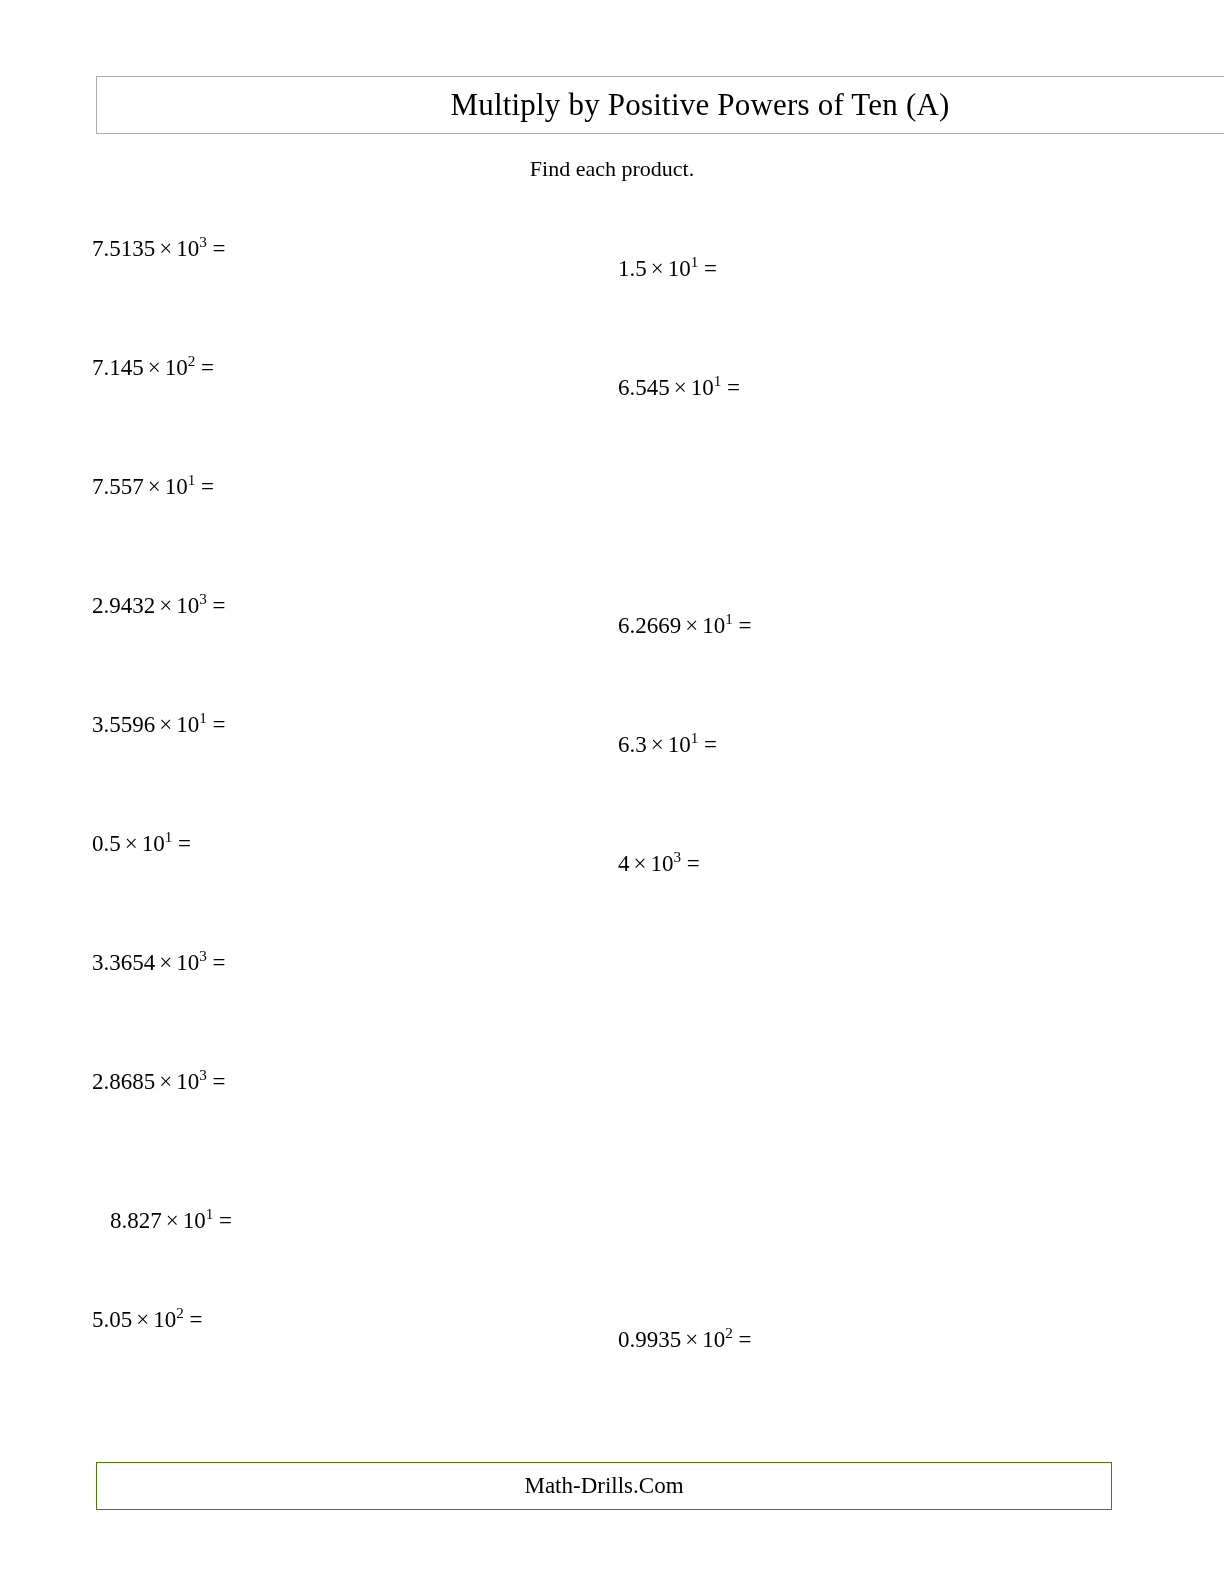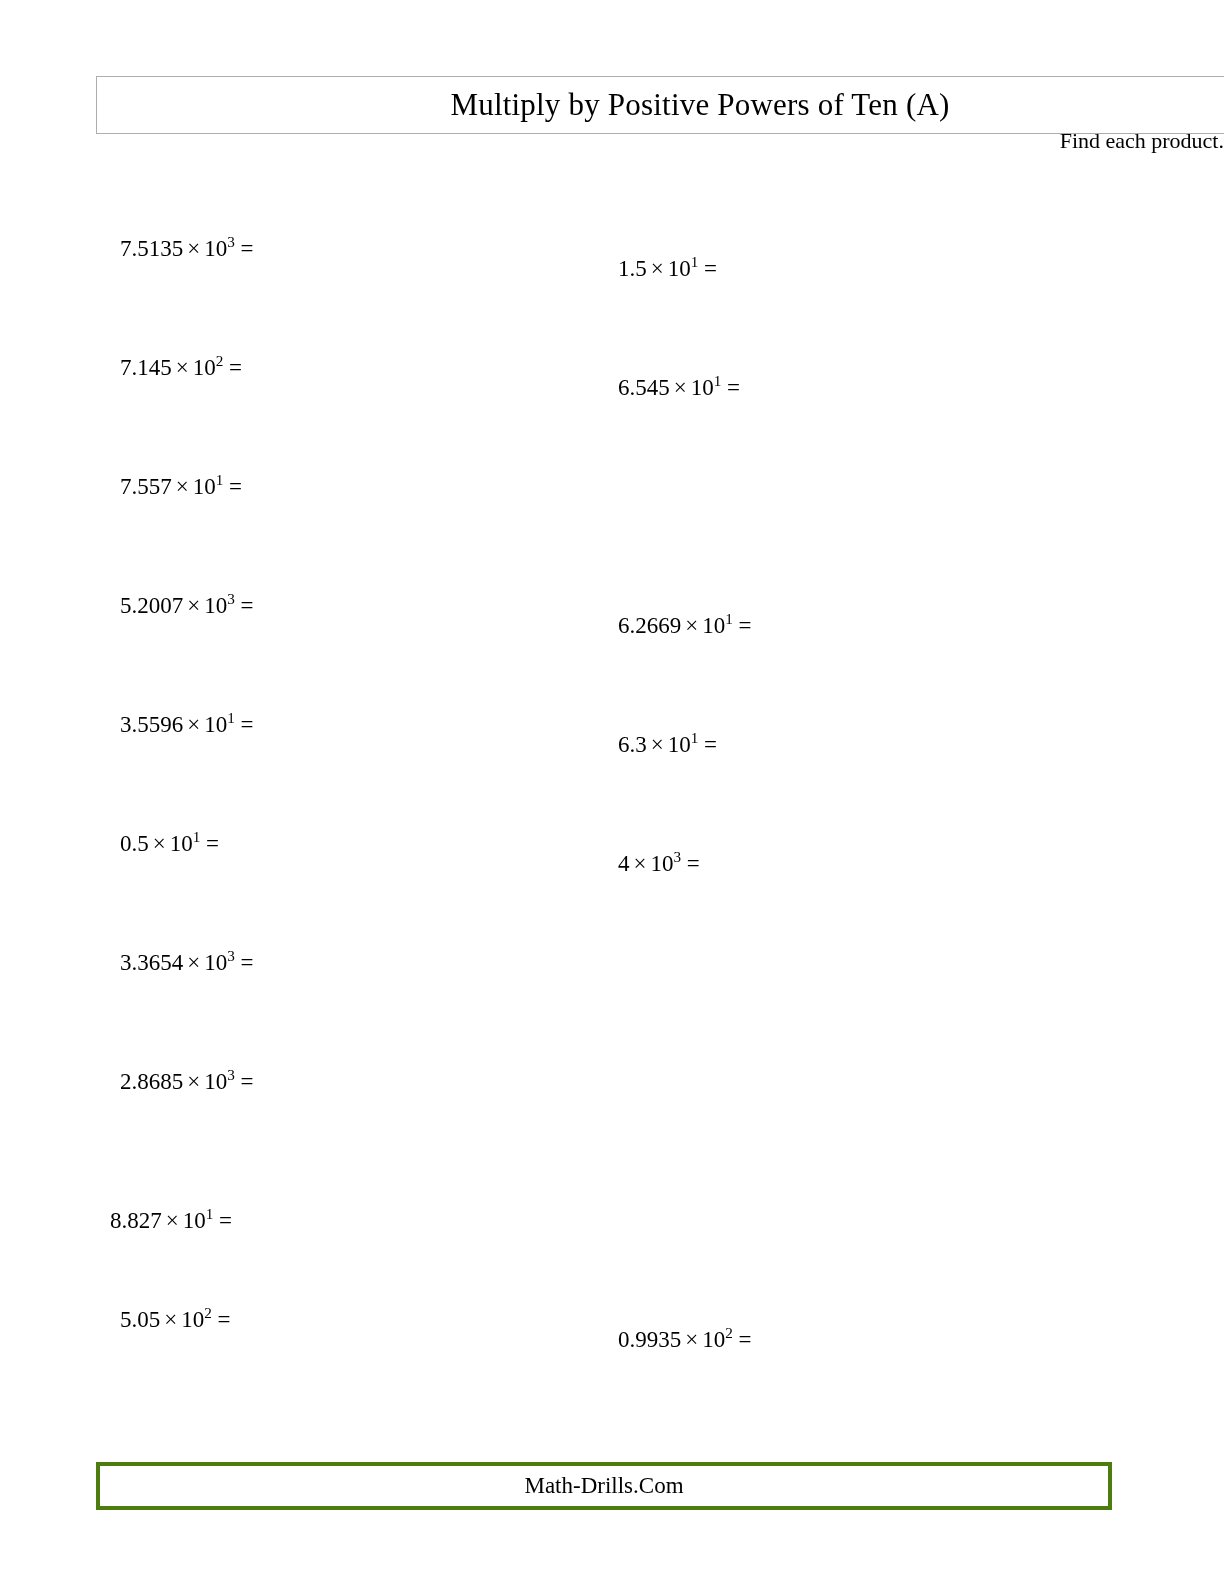--- a/index.html
+++ b/index.html
@@ -34,57 +34,57 @@
   }
   .title-text {
     font-size: 31px;
     font-family: "Liberation Serif", serif;
     letter-spacing: 0.2px;
     white-space: nowrap;
   }
   .subtitle {
     position: absolute;
     left: 0;
-    top: 128px;
+    top: 156px;
     width: 1224px;
-    text-align: right;
+    text-align: center;
     font-size: 22px;
     font-family: "Liberation Serif", serif;
   }
   .problems {
     position: absolute;
     left: 0;
     top: 236px;
     width: 1224px;
   }
   .row {
     display: flex;
     height: 119px;
   }
   .cell {
     width: 508px;
     font-size: 23px;
     font-family: "Liberation Serif", serif;
     white-space: nowrap;
   }
-  .cell.left { padding-left: 120px; box-sizing: border-box; }
+  .cell.left { padding-left: 92px; box-sizing: border-box; }
   .cell.right { padding-left: 110px; box-sizing: border-box; margin-top: 20px; }
   .expr sup {
     font-size: 0.66em;
     vertical-align: super;
     line-height: 0;
   }
   .times { padding: 0 4px; }
   .footer-box {
     position: absolute;
     left: 96px;
     top: 1462px;
     width: 1016px;
     height: 48px;
-    border: 4px solid #4d7c0f;
+    border: 1px solid #4d7c0f;
     box-sizing: border-box;
     display: flex;
     align-items: center;
     justify-content: center;
   }
   .footer-text {
     font-size: 23px;
     font-family: "Liberation Serif", serif;
   }
 </style>
@@ -120,21 +120,21 @@
     </div>
 
     <div class="row">
       <div class="cell left">
         <span class="expr"><span>7.557</span><span class="times">×</span><span>10</span><sup>1</sup> <span>=</span></span>
       </div>
     </div>
 
     <div class="row">
       <div class="cell left">
-        <span class="expr"><span>5.2007</span><span class="times">×</span><span>10</span><sup>3</sup> <span>=</span></span>
+        <span class="expr"><span>2.9432</span><span class="times">×</span><span>10</span><sup>3</sup> <span>=</span></span>
       </div>
       <div class="cell right">
         <span class="expr"><span>6.2669</span><span class="times">×</span><span>10</span><sup>1</sup> <span>=</span></span>
       </div>
     </div>
 
     <div class="row">
       <div class="cell left">
         <span class="expr"><span>3.5596</span><span class="times">×</span><span>10</span><sup>1</sup> <span>=</span></span>
       </div>

